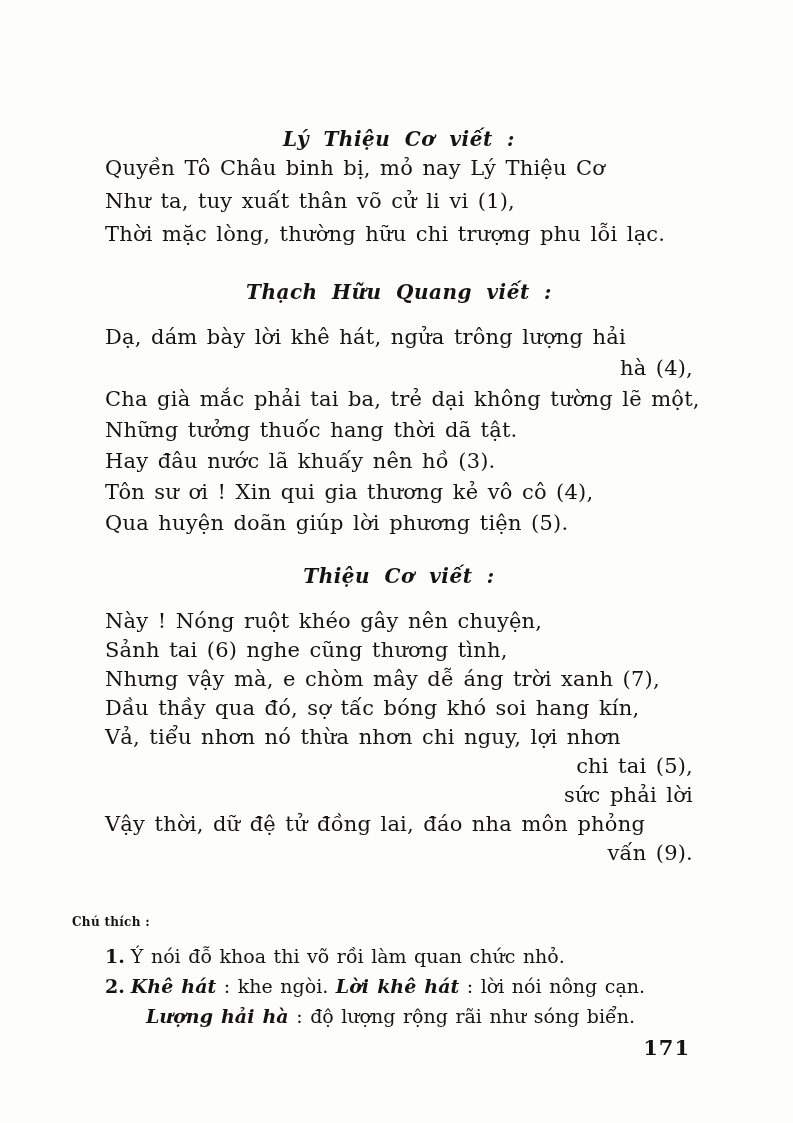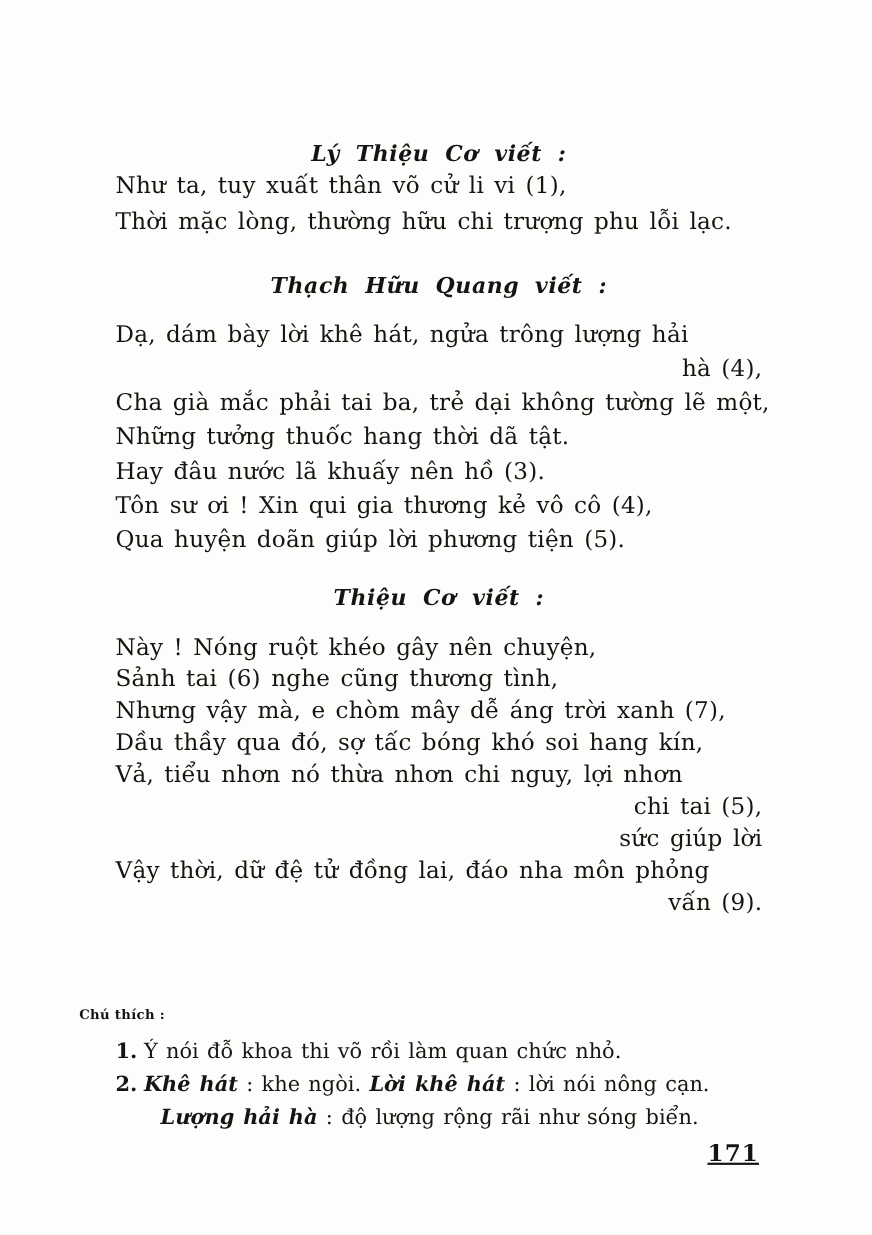--- a/index.html
+++ b/index.html
@@ -71,33 +71,33 @@
   .fn-num { font-weight: bold; margin-right: 6px; }
   .fn-cont { margin-left: 41px; text-indent: 0; }
   .it { font-style: italic; font-weight: bold; }
   .page-number {
     position: absolute;
     top: 1035px;
     right: 103px;
     font-size: 21px;
     font-weight: bold;
     letter-spacing: 1px;
-    text-decoration: underline;
   }
 </style>
 </head>
 <body>
 
 <div class="page">
 
   <div class="content">
 
     <div class="stanza s1">
       <h3 class="stanza-heading h1">Lý Thiệu Cơ viết :</h3>
       <div class="verse">
+        <div class="vline">Quyền Tô Châu binh bị, mỏ nay Lý Thiệu Cơ</div>
         <div class="vline">Như ta, tuy xuất thân võ cử li vi (1),</div>
         <div class="vline">Thời mặc lòng, thường hữu chi trượng phu lỗi lạc.</div>
       </div>
     </div>
 
     <div class="stanza s2">
       <h3 class="stanza-heading h2">Thạch Hữu Quang viết :</h3>
       <div class="verse">
         <div class="vline">Dạ, dám bày lời khê hát, ngửa trông lượng hải</div>
         <div class="vline cont">hà (4),</div>
@@ -111,21 +111,21 @@
 
     <div class="stanza s3">
       <h3 class="stanza-heading h3">Thiệu Cơ viết :</h3>
       <div class="verse">
         <div class="vline">Này ! Nóng ruột khéo gây nên chuyện,</div>
         <div class="vline">Sảnh tai (6) nghe cũng thương tình,</div>
         <div class="vline">Nhưng vậy mà, e chòm mây dễ áng trời xanh (7),</div>
         <div class="vline">Dầu thầy qua đó, sợ tấc bóng khó soi hang kín,</div>
         <div class="vline">Vả, tiểu nhơn nó thừa nhơn chi nguy, lợi nhơn</div>
         <div class="vline cont">chi tai (5),</div>
-        <div class="vline cont">sức giúp lời</div>
+        <div class="vline cont">sức phải lời</div>
         <div class="vline">Vậy thời, dữ đệ tử đồng lai, đáo nha môn phỏng</div>
         <div class="vline cont">vấn (9).</div>
       </div>
     </div>
 
   </div>
 
   <div class="footnotes">
     <div class="fn-label">Chú thích :</div>
     <div class="fn-items">

